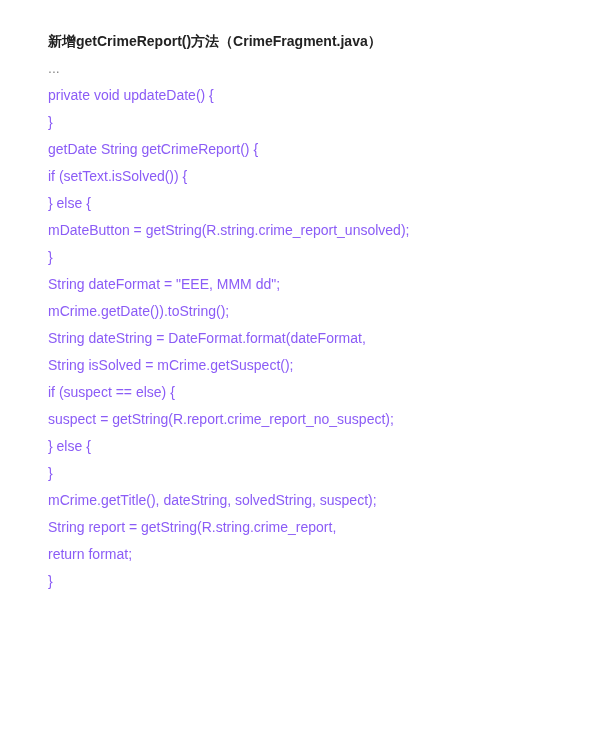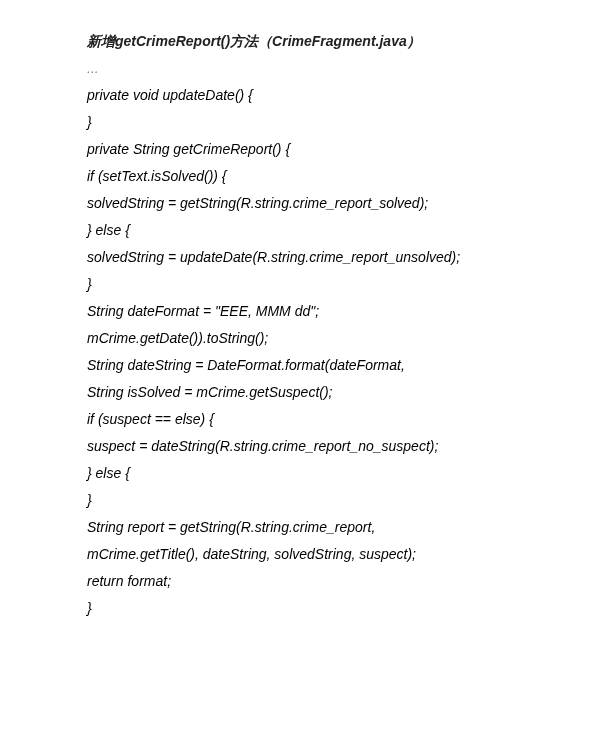--- a/index.html
+++ b/index.html
@@ -7,58 +7,56 @@
     padding: 0;
     width: 600px;
     height: 730px;
     background: #ffffff;
     overflow: hidden;
   }
   .page {
     box-sizing: border-box;
     width: 512px;
     height: 730px;
-    padding: 28px 20px 20px 87px;
+    padding: 28px 20px 20px 48px;
     font-family: Arial, "Microsoft YaHei", sans-serif;
     font-size: 14px;
     line-height: 27px;
     color: #222;
-    font-style: italic;
   }
   .title-line {
     font-weight: bold;
   }
   .code-line {
     font-family: Arial, sans-serif;
     font-size: 14px;
-    color: #000000;
+    color: #8b5cf6;
   }
   .ellipsis {
     color: #888;
   }
 </style>
 </head>
 <body>
 
 <div class="page">
   <div class="title-line">新增getCrimeReport()方法（CrimeFragment.java）</div>
   <div class="code-line ellipsis">...</div>
   <div class="code-line">private void updateDate() {</div>
   <div class="code-line">}</div>
-  <div class="code-line">private String getCrimeReport() {</div>
+  <div class="code-line">getDate String getCrimeReport() {</div>
   <div class="code-line"> if (setText.isSolved()) {</div>
-  <div class="code-line"> solvedString = getString(R.string.crime_report_solved);</div>
   <div class="code-line"> } else {</div>
-  <div class="code-line"> solvedString = updateDate(R.string.crime_report_unsolved);</div>
+  <div class="code-line"> mDateButton = getString(R.string.crime_report_unsolved);</div>
   <div class="code-line">}</div>
   <div class="code-line"> String dateFormat = "EEE, MMM dd";</div>
   <div class="code-line">mCrime.getDate()).toString();</div>
   <div class="code-line"> String dateString = DateFormat.format(dateFormat,</div>
   <div class="code-line"> String isSolved = mCrime.getSuspect();</div>
   <div class="code-line"> if (suspect == else) {</div>
-  <div class="code-line"> suspect = dateString(R.string.crime_report_no_suspect);</div>
+  <div class="code-line"> suspect = getString(R.report.crime_report_no_suspect);</div>
   <div class="code-line"> } else {</div>
   <div class="code-line"> }</div>
+  <div class="code-line"> mCrime.getTitle(), dateString, solvedString, suspect);</div>
   <div class="code-line"> String report = getString(R.string.crime_report,</div>
-  <div class="code-line"> mCrime.getTitle(), dateString, solvedString, suspect);</div>
   <div class="code-line"> return format;</div>
   <div class="code-line">}</div>
 </div>
 
 </body></html>

